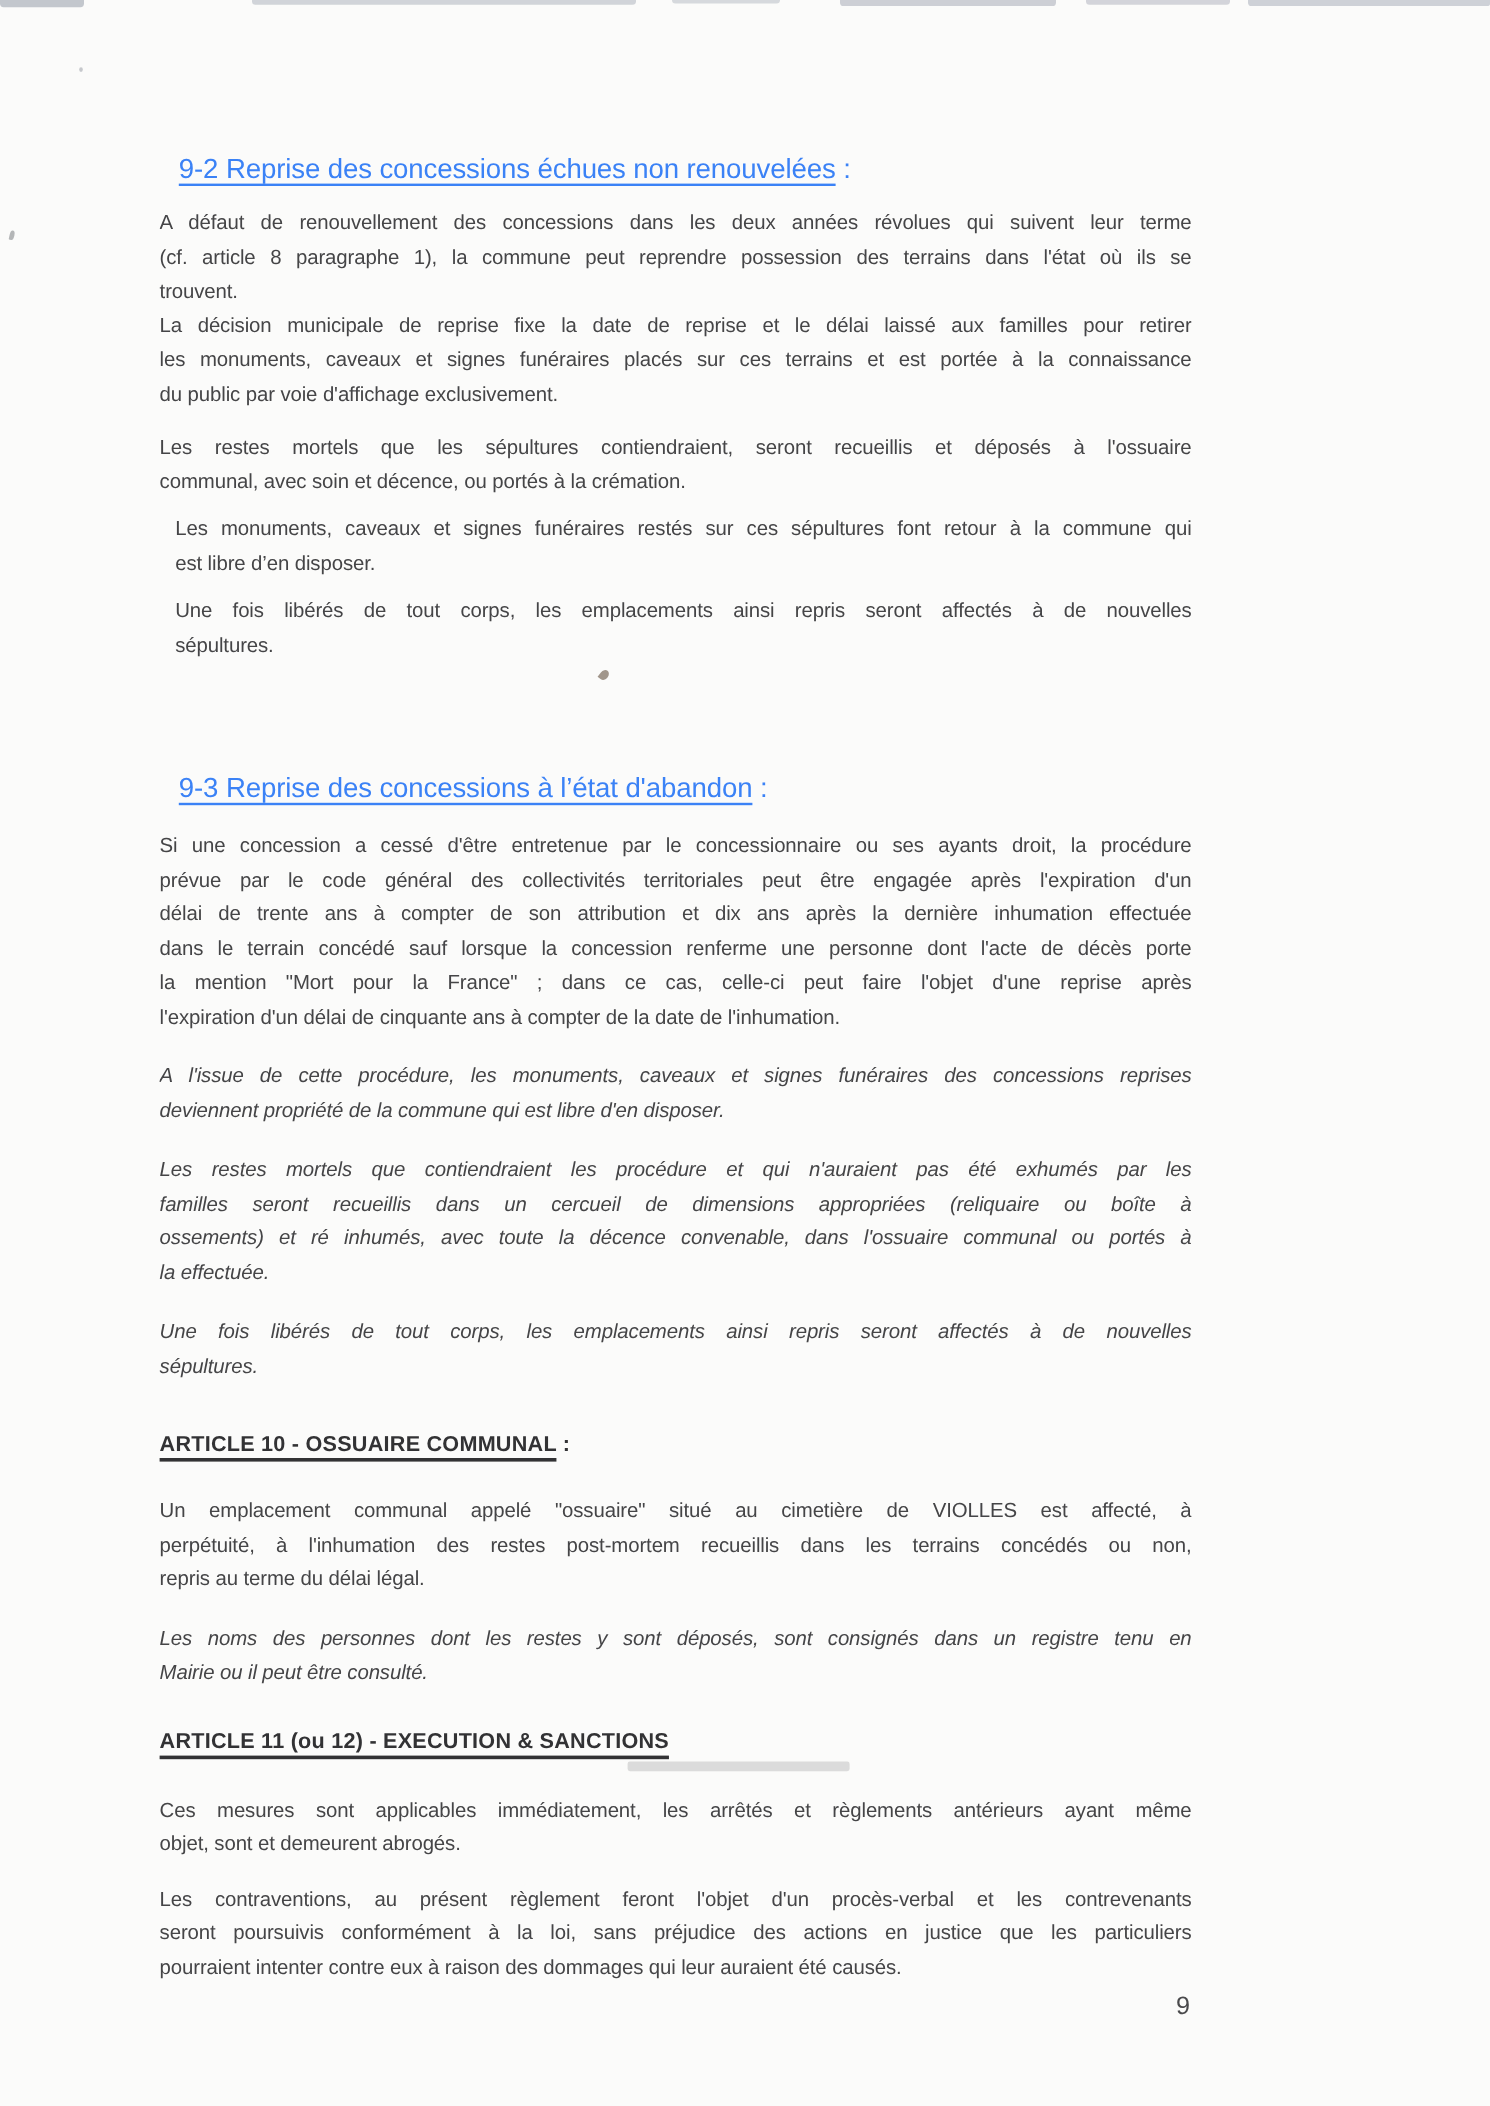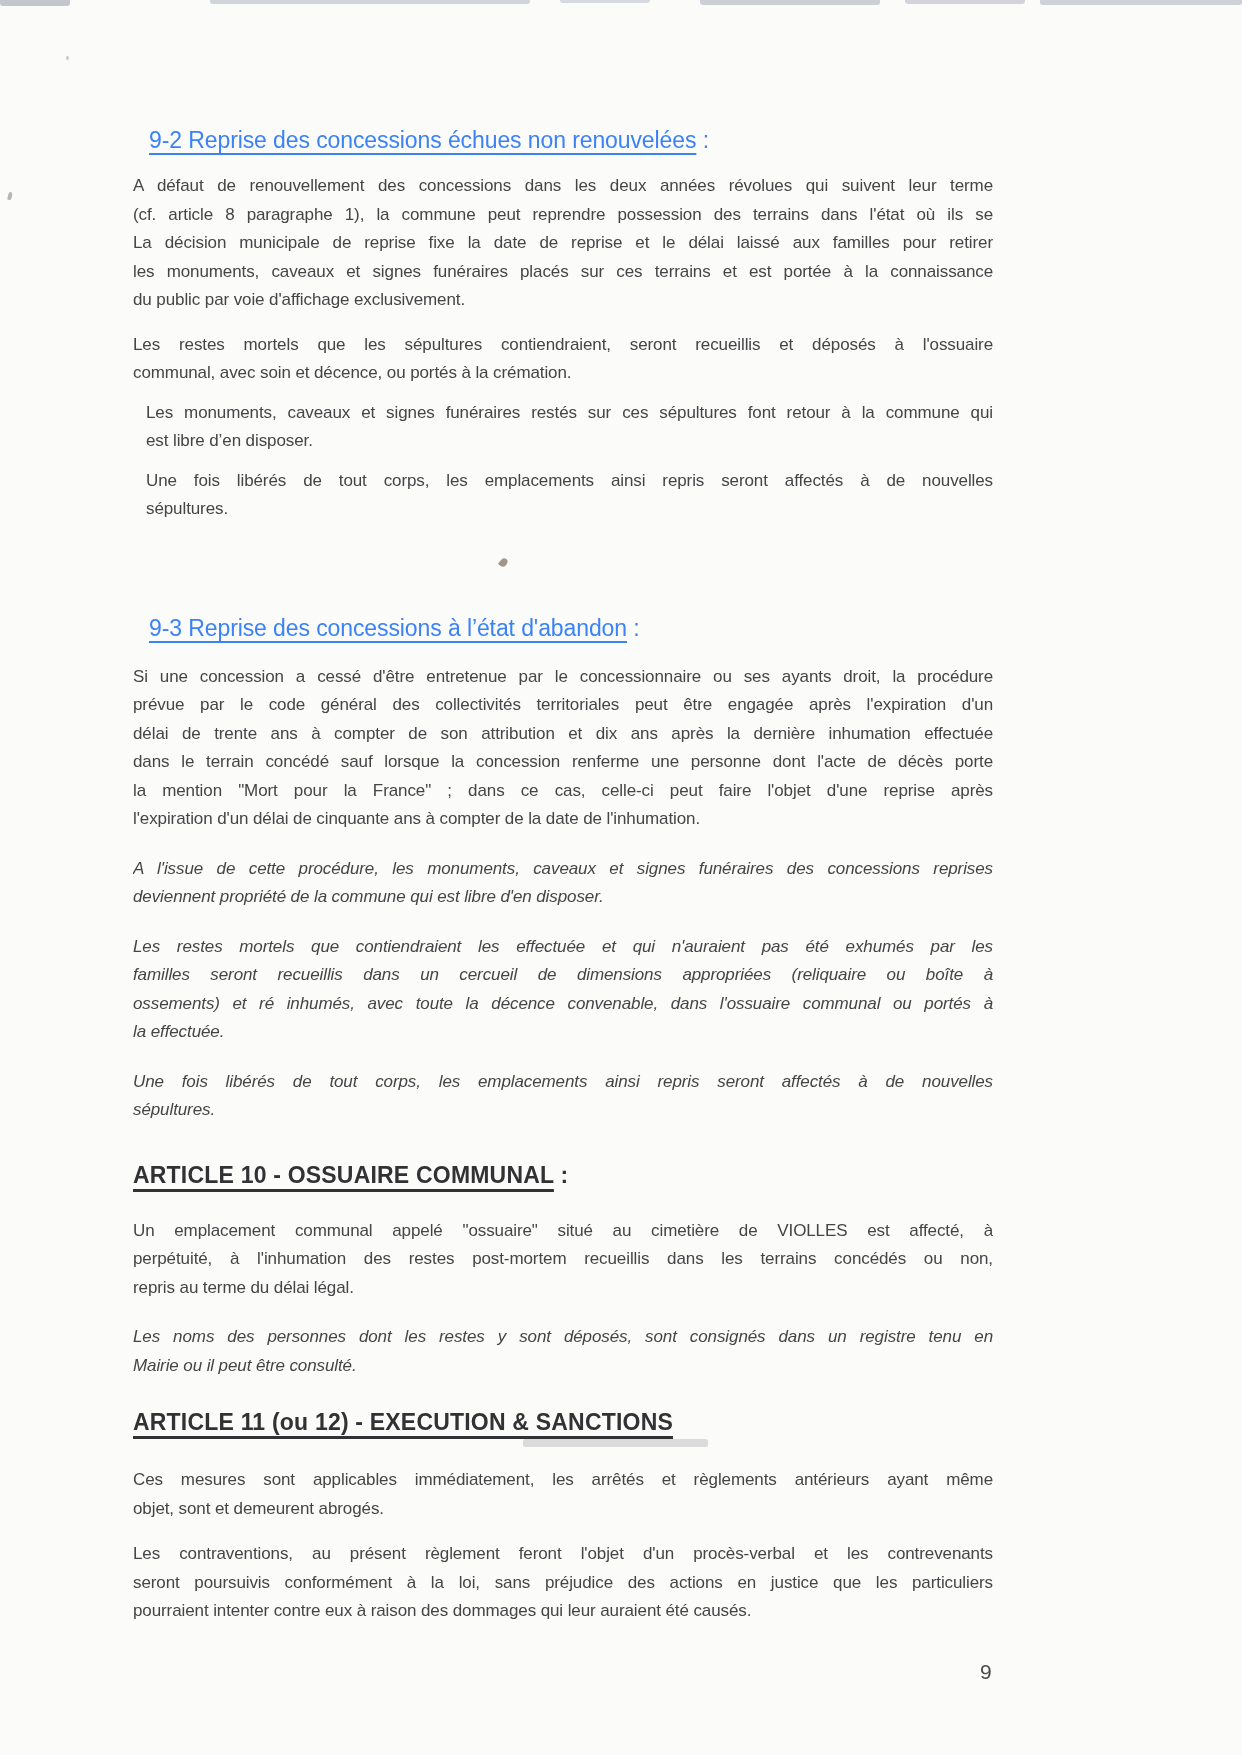--- a/index.html
+++ b/index.html
@@ -45,21 +45,21 @@
   .h-small{
     margin:16px;font-size:23px;font-weight:400;color:#3b82f6;
     line-height:29px;letter-spacing:-0.1px;
   }
   .h-small .u, .h-big .u{
     text-decoration:underline;
     text-decoration-thickness:1.5px;
     text-underline-offset:4.5px;
   }
   .h-big{
-    margin:0;font-size:23px;font-weight:700;color:#323234;
+    margin:0;font-size:18px;font-weight:700;color:#323234;
     line-height:33px;letter-spacing:.2px;position:relative;
   }
   .h-big .u{text-decoration-thickness:2.5px;text-underline-offset:6px;}
   .smudge{position:absolute;left:390px;top:33px;width:185px;height:8px;background:#bcbcbc;opacity:.5;border-radius:2px;}
 
   
   .mb17{margin-bottom:17px;}
   .mt16{margin-top:16px;}
   .mt11{margin-top:11px;margin-left:13px;}
   .mt21{margin-top:21px;font-style:italic;}
@@ -88,20 +88,21 @@
   <span class="speck s2"></span>
   <span class="speck s3"></span>
 
   <main class="content">
 
     <h2 class="h-small mb17"><span class="u">9-2 Reprise des concessions échues non renouvelées</span><span> :</span></h2>
 
     <div class="para">
         <div class="line j">A défaut de renouvellement des concessions dans les deux années révolues qui suivent leur terme</div>
         <div class="line j">(cf. article 8 paragraphe 1), la commune peut reprendre possession des terrains dans l'état où ils se</div>
+        <div class="line">trouvent.</div>
       </div>
     <div class="para">
         <div class="line j">La décision municipale de reprise fixe la date de reprise et le délai laissé aux familles pour retirer</div>
         <div class="line j">les monuments, caveaux et signes funéraires placés sur ces terrains et est portée à la connaissance</div>
         <div class="line">du public par voie d'affichage exclusivement.</div>
       </div>
     <div class="para mt16">
         <div class="line j">Les restes mortels que les sépultures contiendraient, seront recueillis et déposés à l'ossuaire</div>
         <div class="line">communal, avec soin et décence, ou portés à la crémation.</div>
       </div>
@@ -122,21 +123,21 @@
         <div class="line j">délai de trente ans à compter de son attribution et dix ans après la dernière inhumation effectuée</div>
         <div class="line j">dans le terrain concédé sauf lorsque la concession renferme une personne dont l'acte de décès porte</div>
         <div class="line j">la mention "Mort pour la France" ; dans ce cas, celle-ci peut faire l'objet d'une reprise après</div>
         <div class="line">l'expiration d'un délai de cinquante ans à compter de la date de l'inhumation.</div>
       </div>
     <div class="para mt21">
         <div class="line j">A l'issue de cette procédure, les monuments, caveaux et signes funéraires des concessions reprises</div>
         <div class="line">deviennent propriété de la commune qui est libre d'en disposer.</div>
       </div>
     <div class="para mt21">
-        <div class="line j">Les restes mortels que contiendraient les effectuée et qui n'auraient pas été exhumés par les</div>
+        <div class="line j">Les restes mortels que contiendraient les procédure et qui n'auraient pas été exhumés par les</div>
         <div class="line j">familles seront recueillis dans un cercueil de dimensions appropriées (reliquaire ou boîte à</div>
         <div class="line j">ossements) et ré inhumés, avec toute la décence convenable, dans l'ossuaire communal ou portés à</div>
         <div class="line">la effectuée.</div>
       </div>
     <div class="para mt21">
         <div class="line j">Une fois libérés de tout corps, les emplacements ainsi repris seront affectés à de nouvelles</div>
         <div class="line">sépultures.</div>
       </div>
 
     <h2 class="h-big ha10"><span class="u">ARTICLE 10 - OSSUAIRE COMMUNAL</span><span> :</span></h2>

